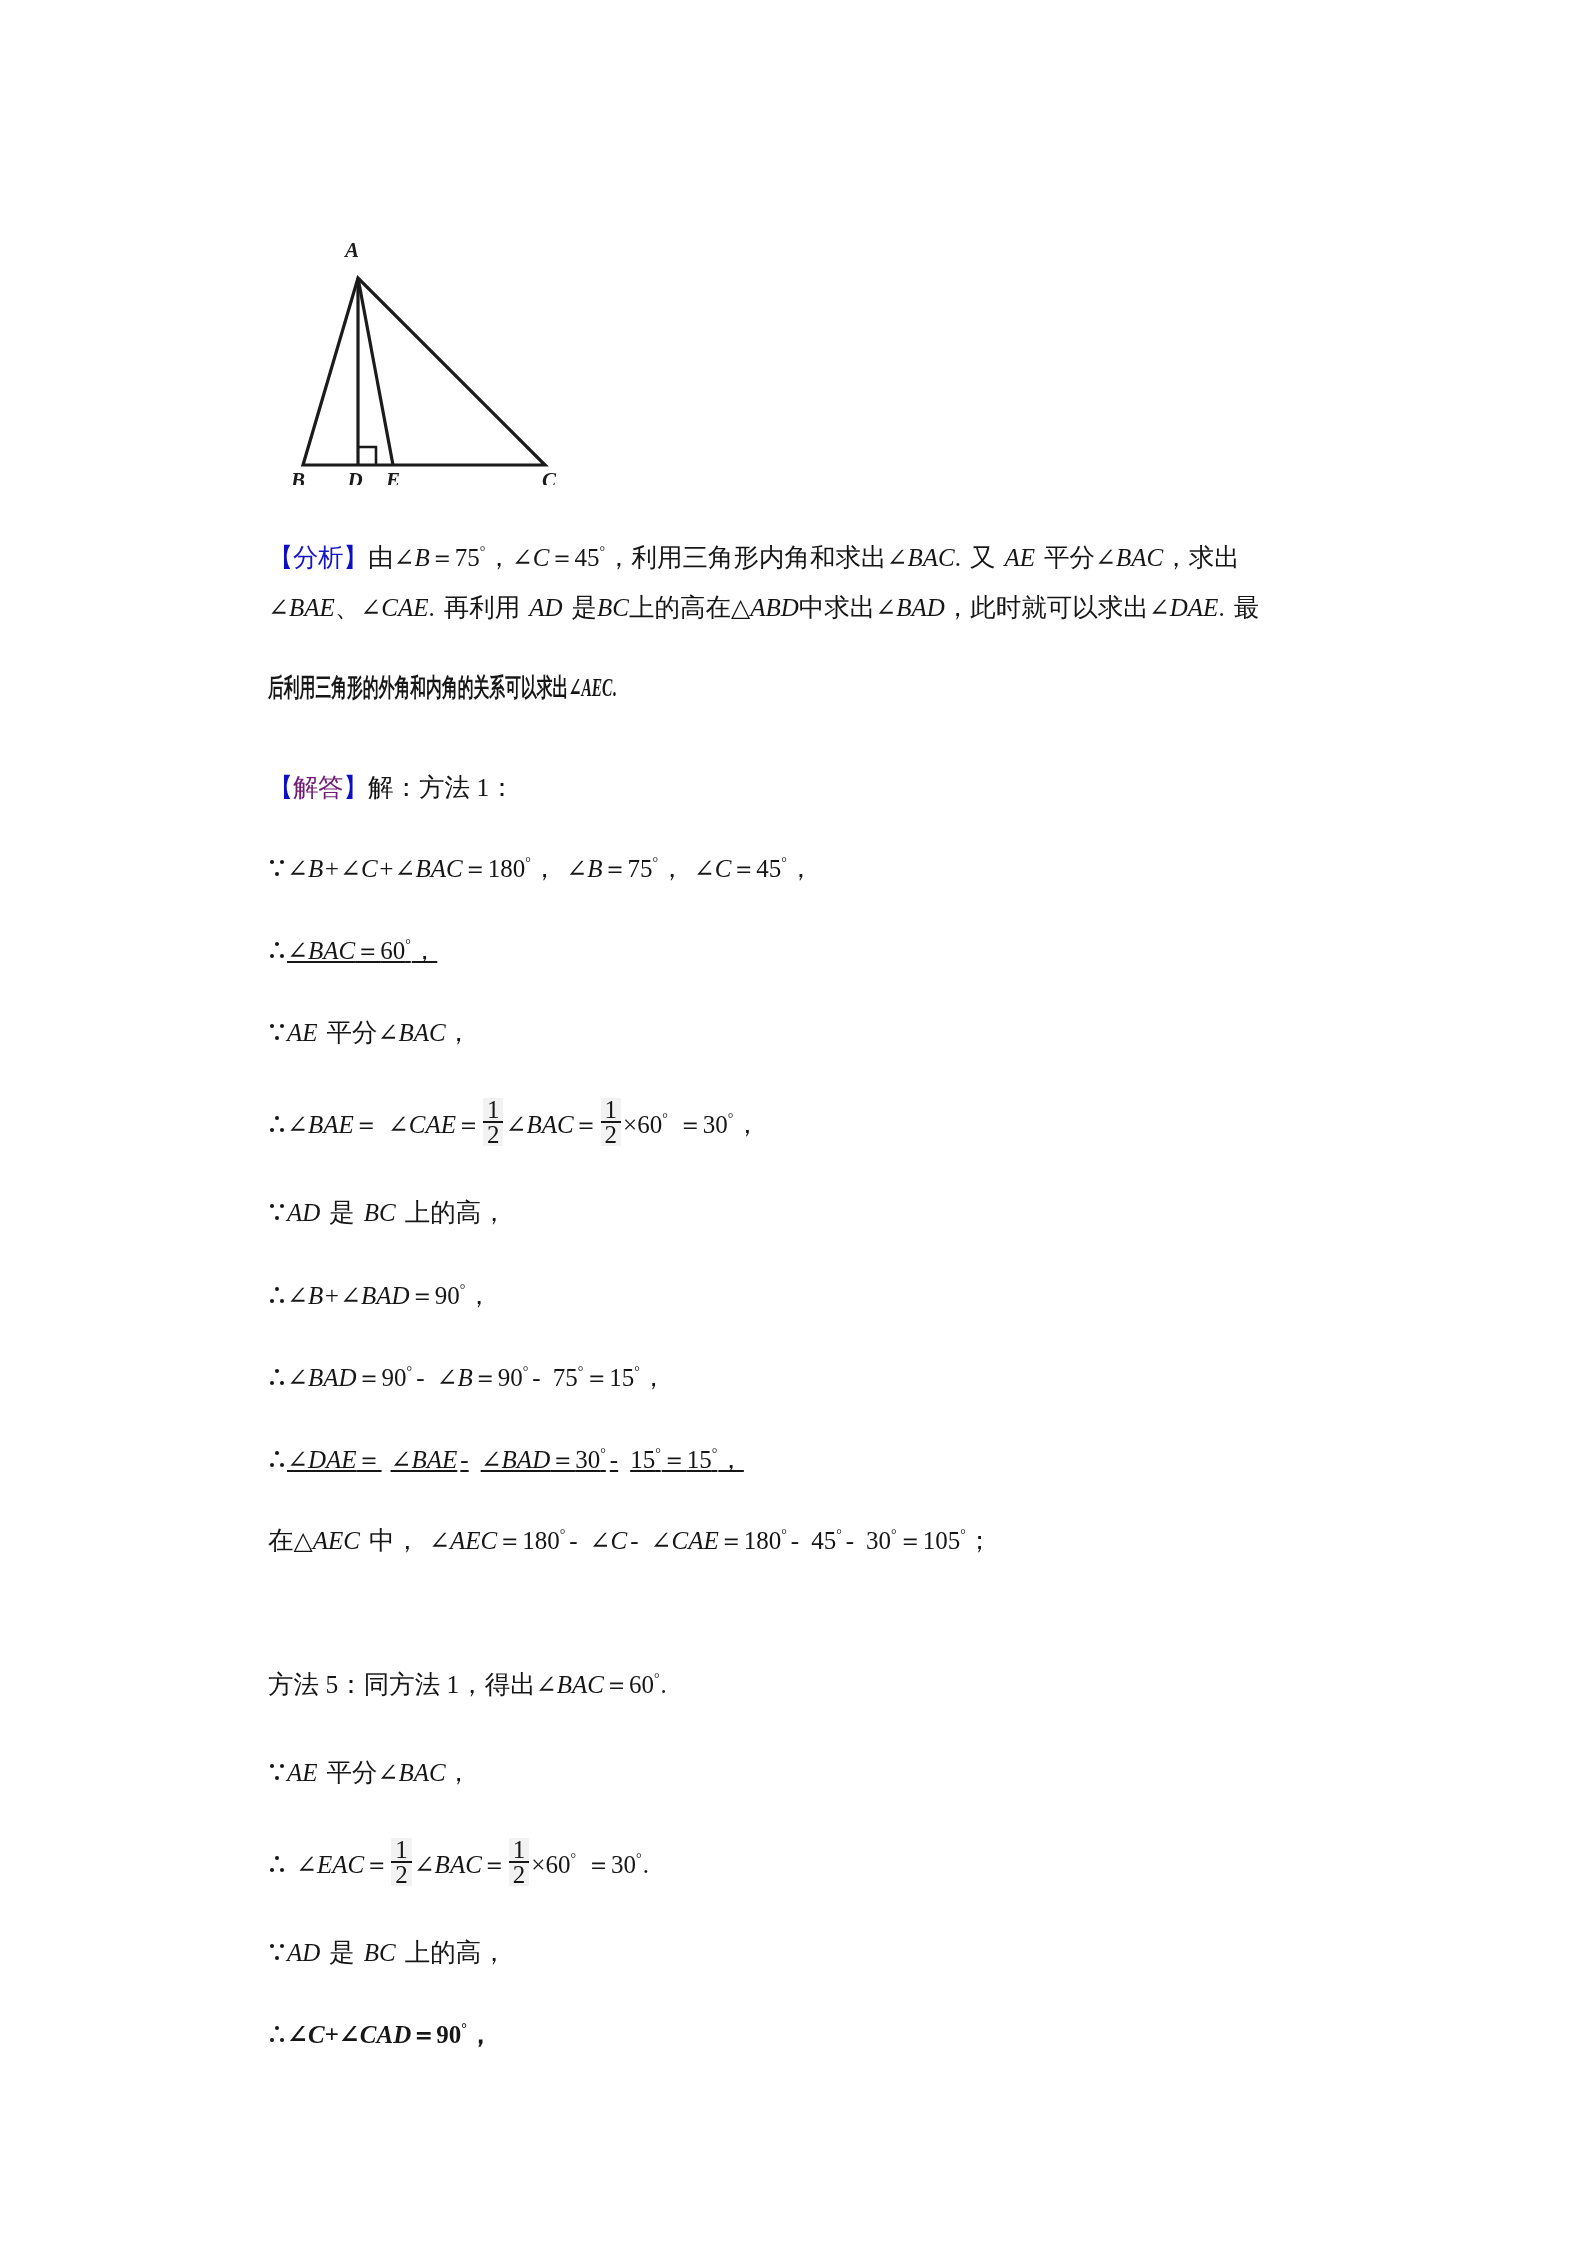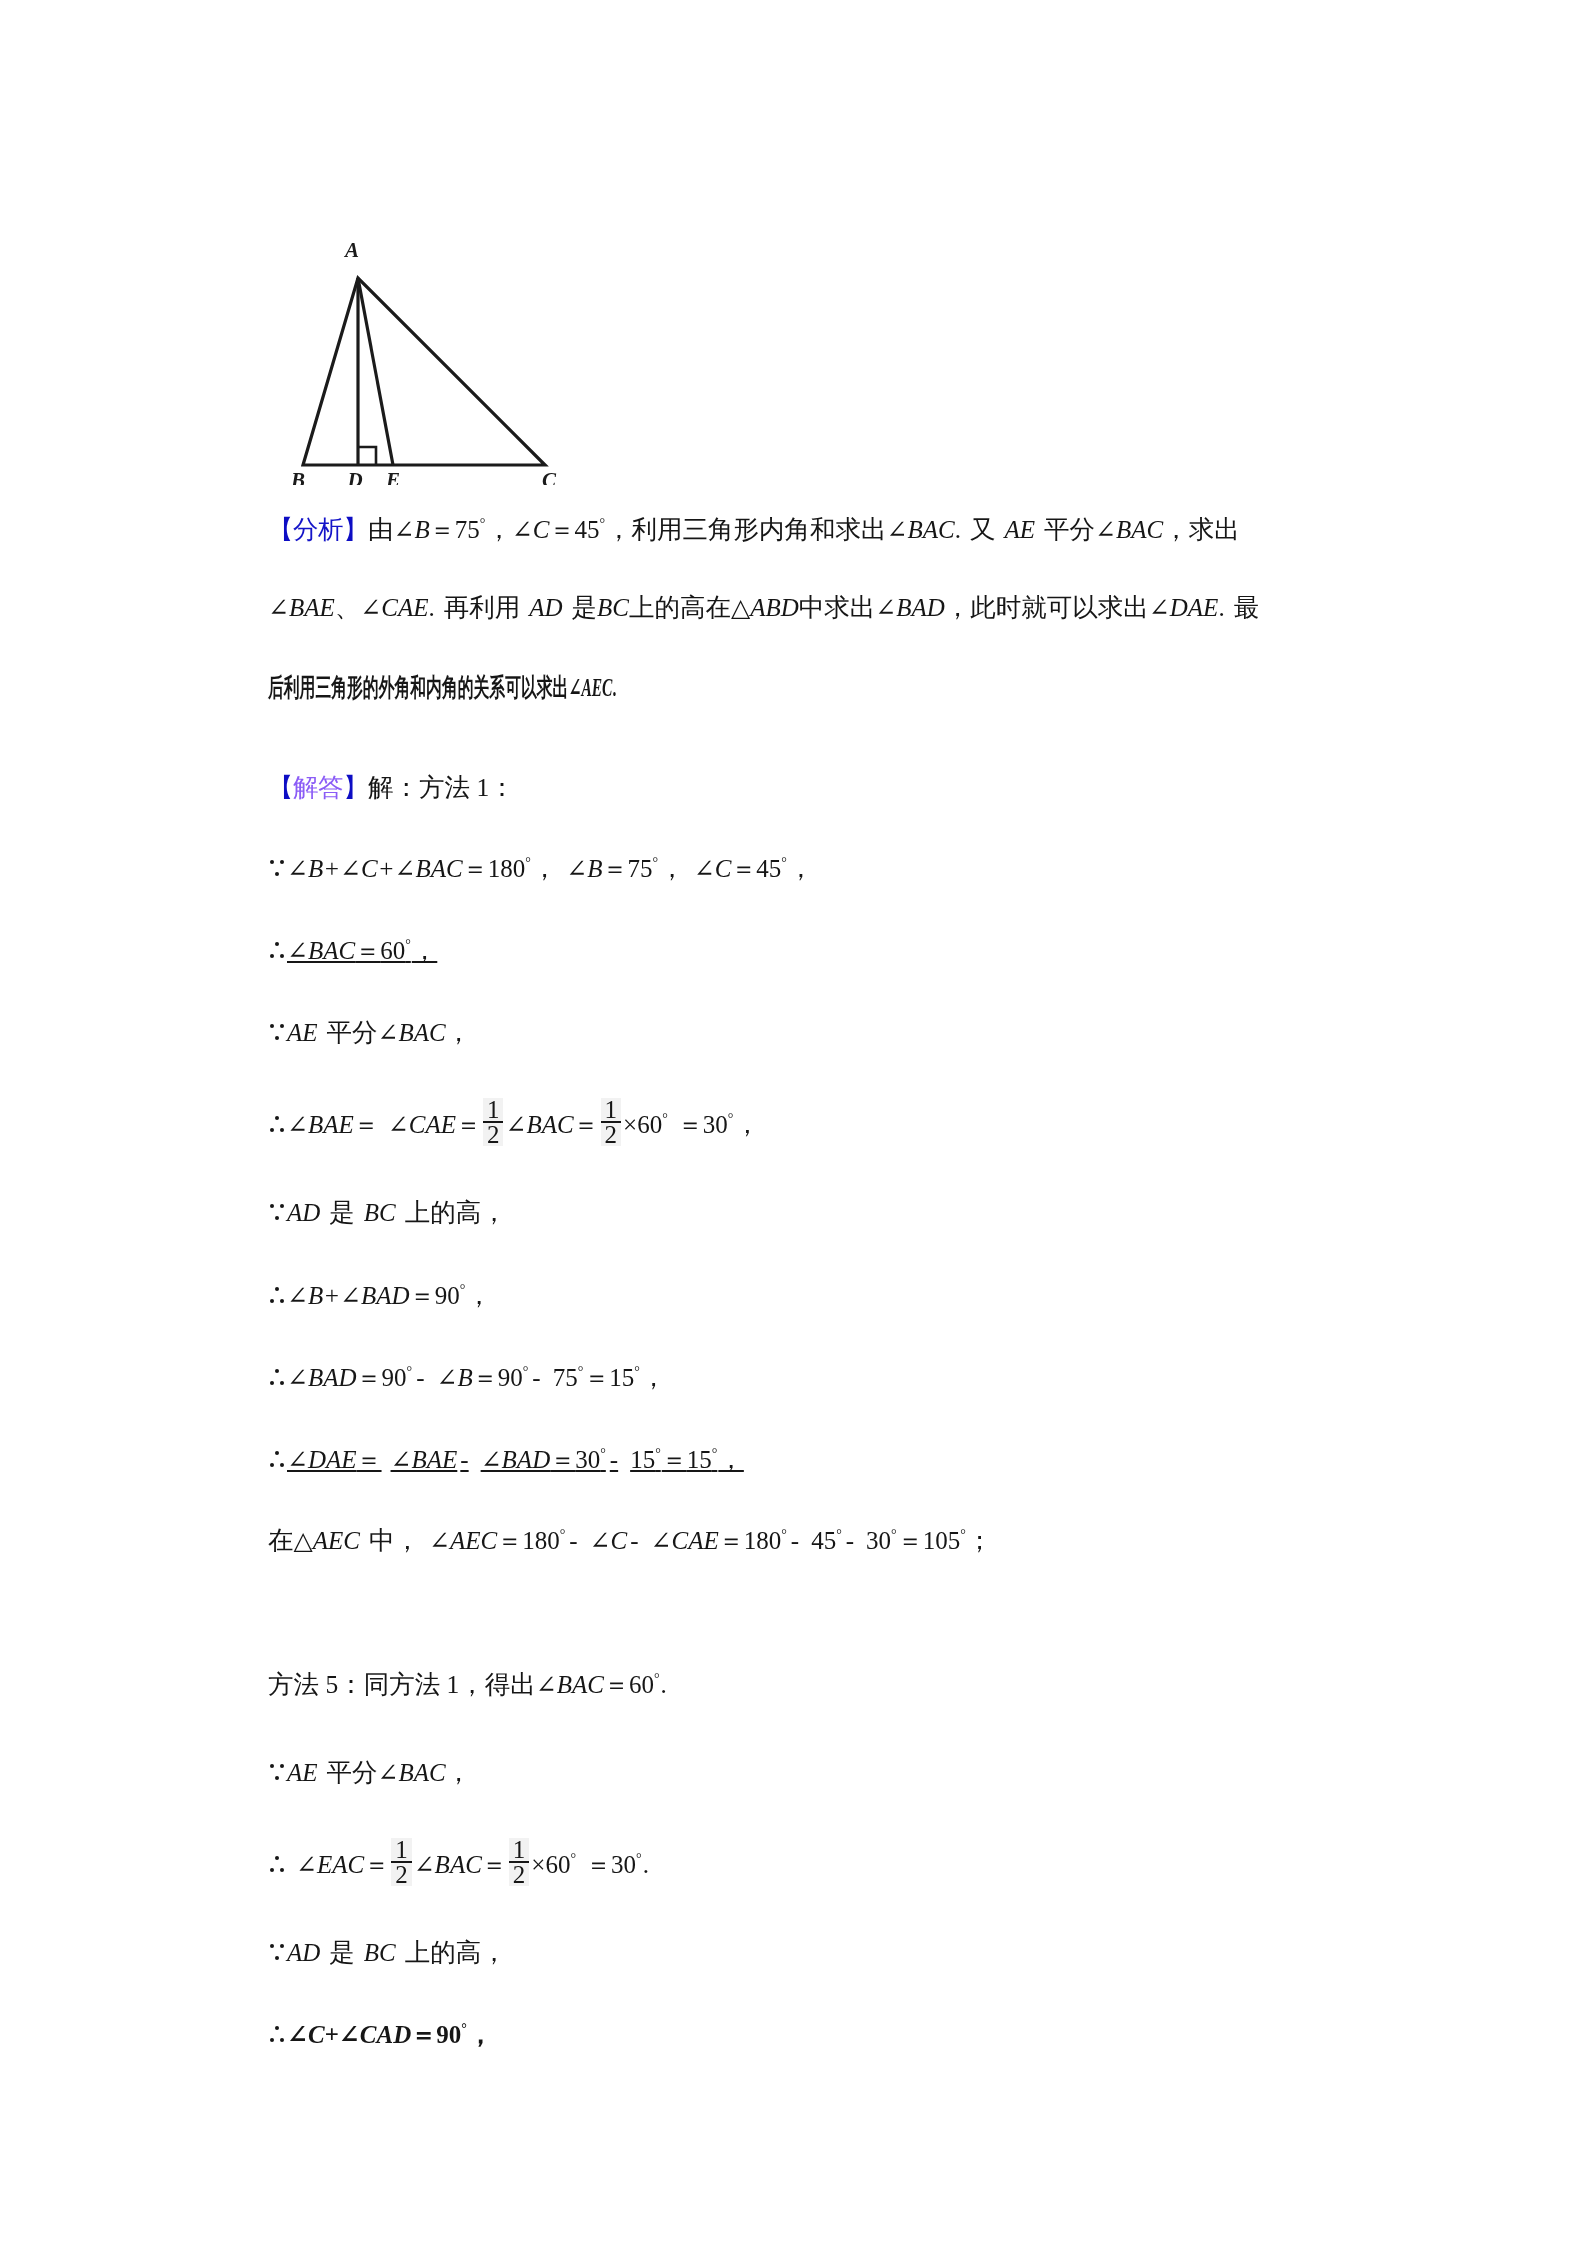--- a/index.html
+++ b/index.html
@@ -56,21 +56,21 @@
   .mi {
     font-family: "Liberation Serif", "DejaVu Serif", serif;
     font-style: italic;
   }
   .tag {
     color: #1414c8;
     font-weight: 400;
     letter-spacing: -0.5px;
   }
   .tag-sub {
-    color: #8b5cf6;
+    color: #701a75;
   }
   .brk { color: #0d0dc4; }
 
   
   .deg {
     font-family: "Liberation Serif", "DejaVu Serif", serif;
     font-size: 14px;
     vertical-align: 10px;
     letter-spacing: 0;
     margin-left: 0px;
@@ -148,21 +148,21 @@
       <polyline points="90,222 108,222 108,240" fill="none" stroke="#1b1b1b" stroke-width="2.6"></polyline>
 
       <text class="fig-label" x="84" y="32" text-anchor="middle">A</text>
       <text class="fig-label" x="30" y="262" text-anchor="middle">B</text>
       <text class="fig-label" x="87" y="262" text-anchor="middle">D</text>
       <text class="fig-label" x="125" y="262" text-anchor="middle">E</text>
       <text class="fig-label" x="281" y="262" text-anchor="middle">C</text>
     </svg>
   </div>
 
-  <div class="line" style="left:268px; top:517px;">
+  <div class="line" style="left:268px; top:545px;">
     <span class="cn tag"><span class="brk">【</span><span>分析</span><span class="brk">】</span></span><span class="cn">由</span><span class="mi">∠B</span><span>＝</span><span>75</span><span class="deg">°</span><span class="cn">，</span><span class="mi">∠C</span><span>＝</span><span>45</span><span class="deg">°</span><span class="cn">，</span><span class="cn">利用三角形内角和求出</span><span class="mi">∠BAC</span><span>.</span><span class="sp"></span><span class="cn">又</span><span class="sp"></span><span class="mi">AE</span><span class="sp"></span><span class="cn">平分</span><span class="mi">∠BAC</span><span class="cn">，</span><span class="cn">求出</span>
   </div>
 
   <div class="line" style="left:268px; top:595px;">
     <span class="mi">∠BAE</span><span class="cn">、</span><span class="mi">∠CAE</span><span>.</span><span class="sp"></span><span class="cn">再利用</span><span class="sp"></span><span class="mi">AD</span><span class="sp"></span><span class="cn">是</span><span class="mi">BC</span><span class="cn">上的高在</span><span class="mi">△ABD</span><span class="cn">中求出</span><span class="mi">∠BAD</span><span class="cn">，</span><span class="cn">此时就可以求出</span><span class="mi">∠DAE</span><span>.</span><span class="sp"></span><span class="cn">最</span>
   </div>
 
   <div class="line" style="left:268px; top:675px;text-decoration:underline;">
     <span class="squeezed"><span class="cn">后利用三角形的外角和内角的关系可以求出</span><span class="mi">∠AEC</span><span>.</span></span>
   </div>

